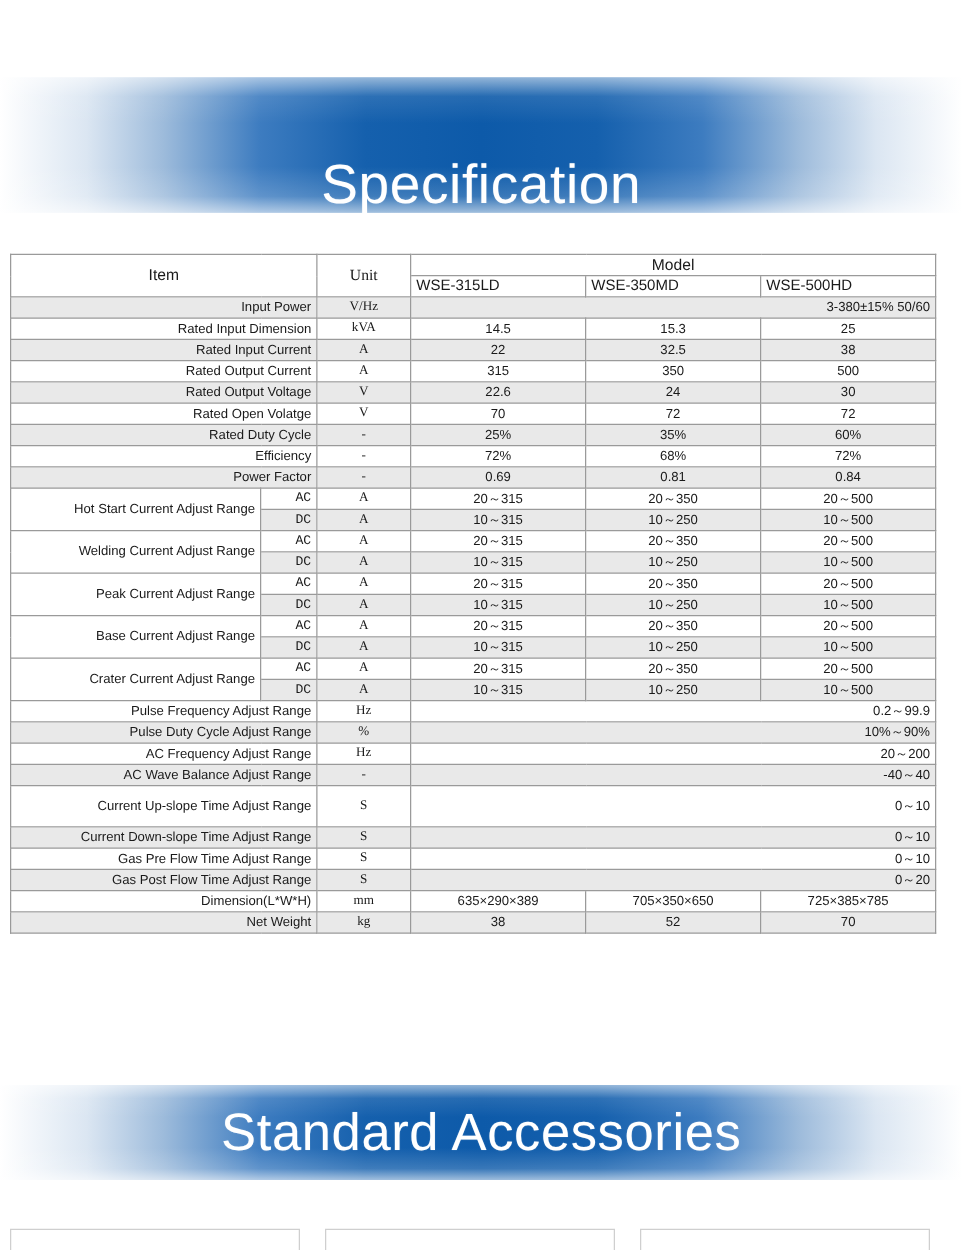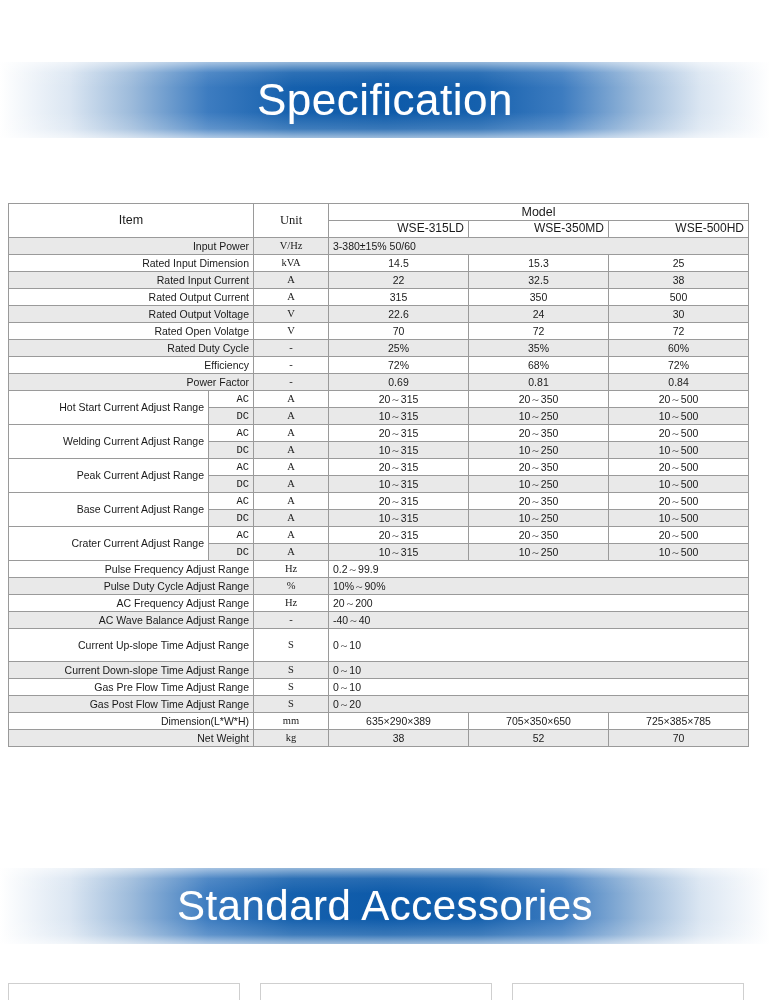--- a/index.html
+++ b/index.html
@@ -37,21 +37,21 @@
         #0d5aa9 50%,
         #1560ad 62%,
         #3d7cc0 73%,
         #9dbbdb 83%,
         #dbe6f2 91%,
         #ffffff 100%);
     display: flex;
     align-items: center;
     justify-content: center;
   }
-  #banner-specification { top: 62px; height: 76px; }
+  #banner-specification { top: 62px; height: 108px; align-items: flex-end; }
   #banner-accessories  { top: 868px; height: 76px; }
 
   .banner-title {
     color: #ffffff;
     font-size: 44px;
     font-weight: 400;
     letter-spacing: 0.5px;
     line-height: 1;
     white-space: nowrap;
     text-shadow: 0 0 1px rgba(255,255,255,0.35);
@@ -82,28 +82,28 @@
     overflow: hidden;
   }
   .c-item    { width: 200px; text-align: left;   padding-left: 5px; }
   .c-acdc    { width: 45px;  text-align: right; font-family: Liberation Mono, monospace; }
   .c-unit    { width: 75px;  text-align: center; font-family: Liberation Serif, serif; }
   .c-model   { width: 140px; text-align: center; }
 
   .hdr td { text-align: center; font-size: 12.5px; height: 22px; }
   .hdr-item  { font-size: 12.5px; }
   .hdr-model { font-size: 12.5px; }
-  .hdr-sub td { text-align: right; font-size: 12px; height: 20px; }
+  .hdr-sub td { text-align: left; font-size: 12px; height: 20px; }
 
   .shade   { background: #e9e9e9; }
   .white   { background: #ffffff; }
   .tall    { height: 33px; }
   .t-left  { text-align: right; padding-left: 5px; }
   .t-center{ text-align: center; margin-left: 44px; }
-  .merged  { text-align: left; }
+  .merged  { text-align: right; }
 
   
   #accessory-boxes {
     position: absolute;
     left: 8px;
     top: 983px;
     width: 754px;
     display: flex;
     gap: 20px;
   }

